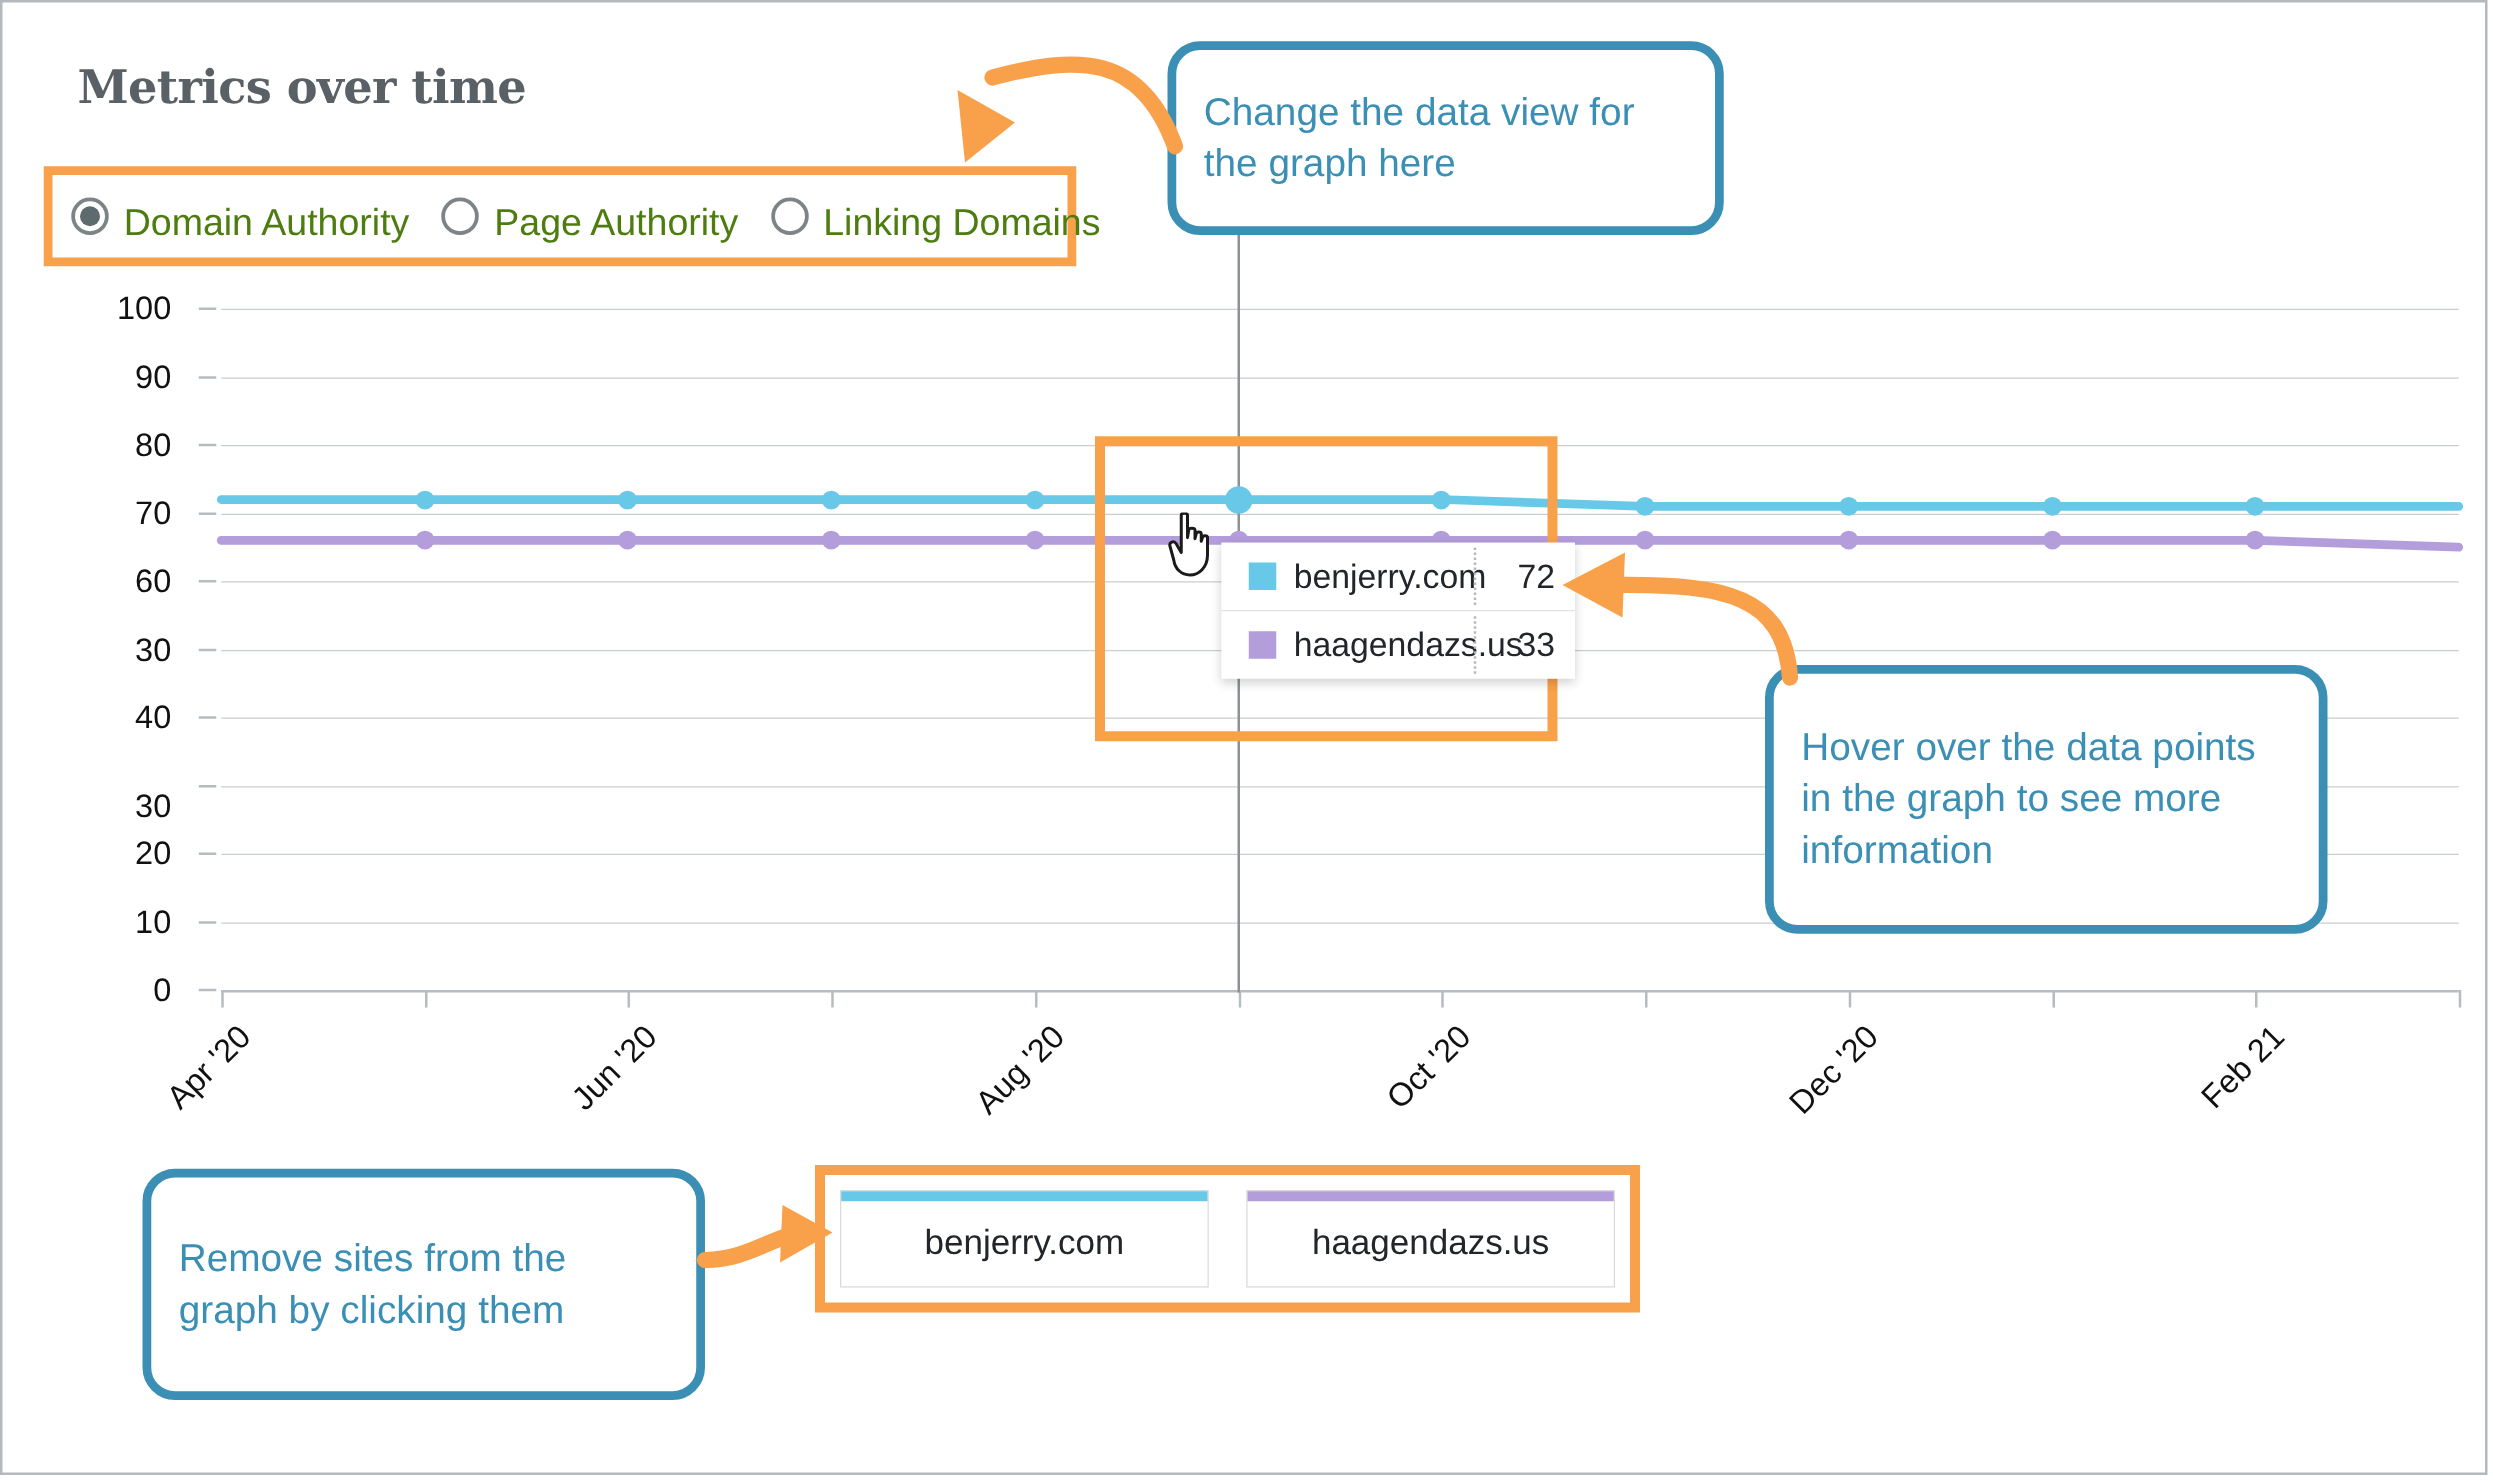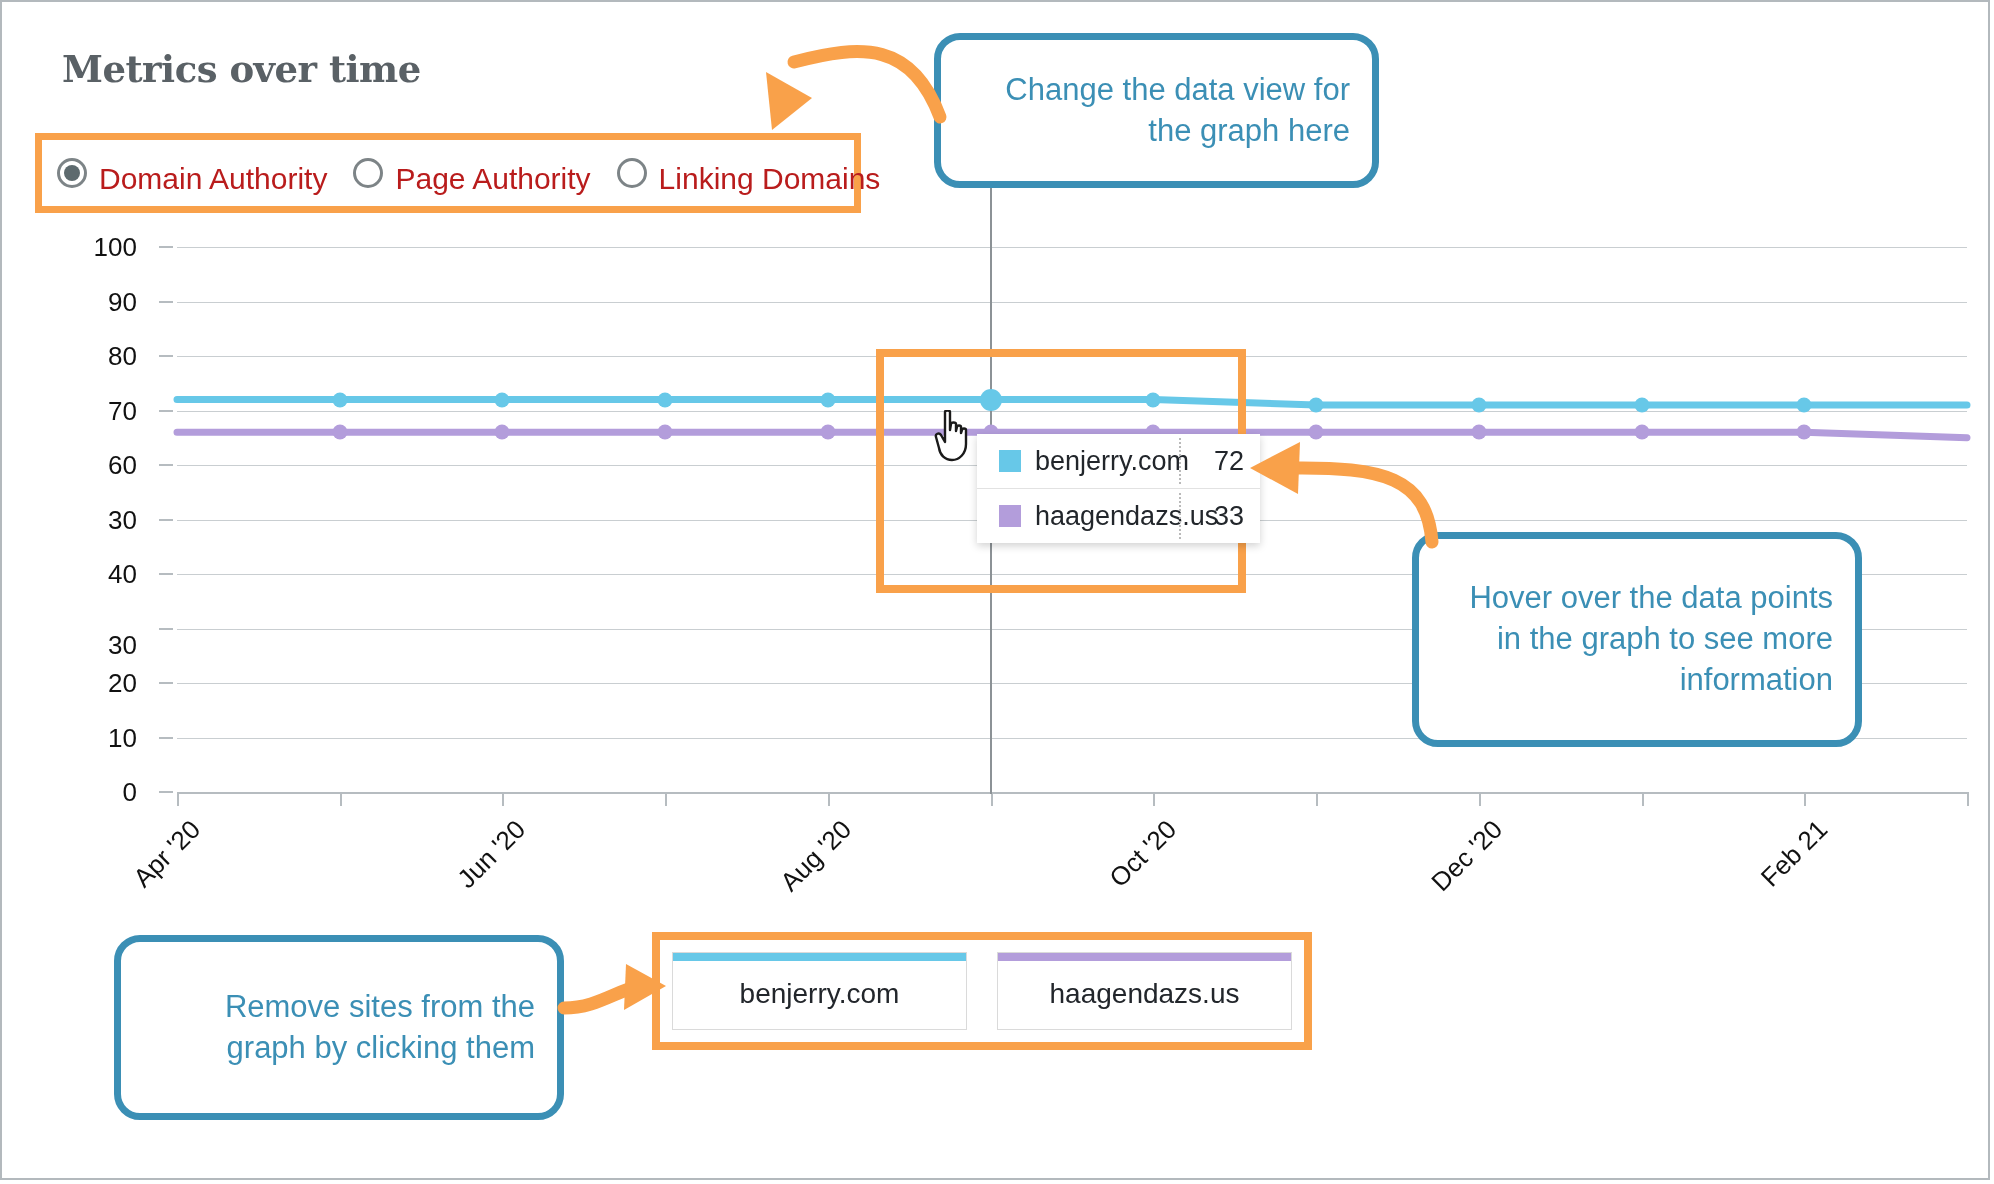--- a/index.html
+++ b/index.html
@@ -52,21 +52,21 @@
     flex:none;
   }
   .radio-circle.checked::after{
     content:"";
     display:block;width:16px;height:16px;border-radius:50%;
     background:#5d6a6e;
   }
   .radio-label{
     margin-left:12px;
     font-size:30px;
-    color:#b91c1c;
+    color:#4d7c0f;
     font-family:"Liberation Sans", sans-serif;
     white-space:nowrap;
     margin-top:12px;
   }
 
   
   #chart{
     position:absolute;left:60px;top:235px;width:1890px;height:565px;
   }
   #plot{
@@ -182,21 +182,21 @@
     font-size:28px;color:#22262b;margin-top:6px;
   }
 
   
   .callout{
     position:absolute;
     border:7px solid #3b8fb5;
     border-radius:26px;
     background:#fff;
     display:flex;align-items:center;justify-content:center;
-    text-align:right;
+    text-align:left;
     color:#3b8fb5;
     font-size:31px;
     line-height:1.32;
     padding:12px 22px;
     box-sizing:border-box;
     font-family:"Liberation Sans", sans-serif;
   }
   #callout-view{ left:932px; top:31px; width:445px; height:155px; }
   #callout-hover{ left:1410px; top:530px; width:450px; height:215px; }
   #callout-remove{ left:112px; top:933px; width:450px; height:185px; }

